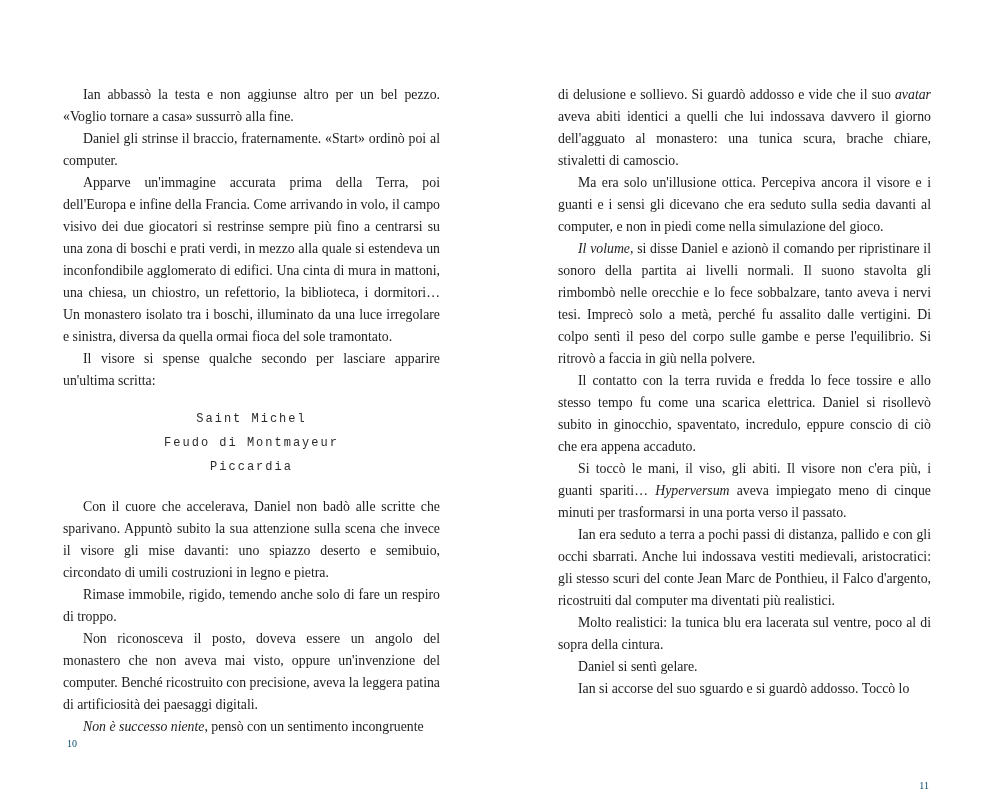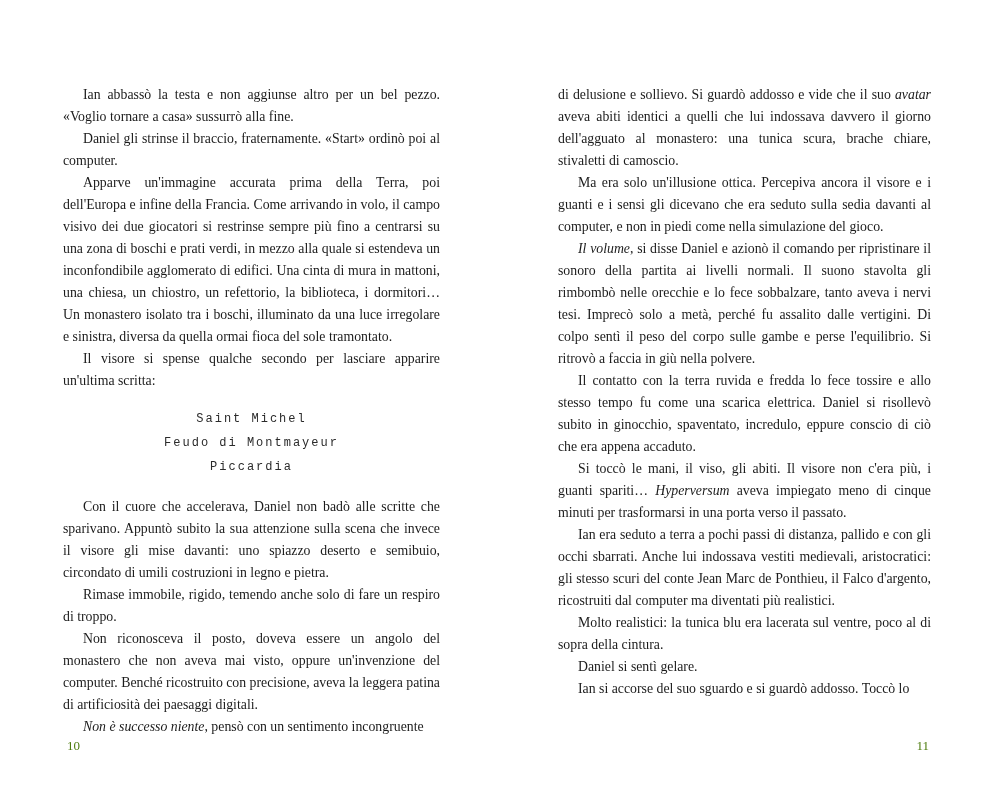--- a/index.html
+++ b/index.html
@@ -48,25 +48,25 @@
     font-family: Liberation Mono, monospace;
     font-size: 12px;
     letter-spacing: 2px;
     line-height: 24px;
     color: #2a2a2a;
     text-indent: 0;
   }
   .page-number {
     position: absolute;
     top: 738px;
-    font-size: 13px;
-    color: #4d7c0f;
+    font-size: 10px;
+    color: #0c4a6e;
   }
   .page-number-left  { left: 4px; }
-  .page-number-right { right: 2px; text-align: left; }
+  .page-number-right { right: 2px; text-align: left; margin-top: 42px; }
 </style>
 </head>
 <body>
 
 <div class="spread">
 
   <div class="page page-left">
     <div class="page-body" id="left-body">
         <p class="para indent"><span>Ian abbassò la testa e non aggiunse altro per un bel pezzo. «Voglio tornare a casa» sussurrò alla fine.</span></p>
         <p class="para indent"><span>Daniel gli strinse il braccio, fraternamente. «Start» ordinò poi al computer.</span></p>

